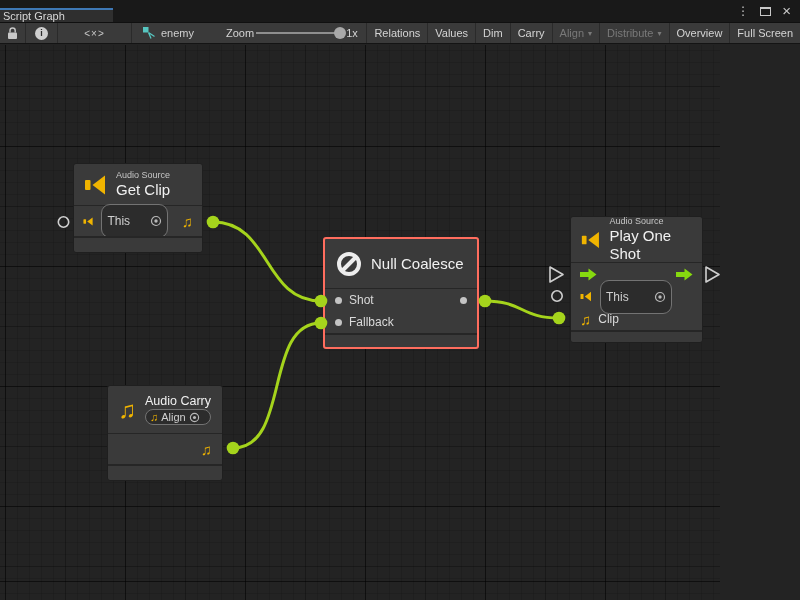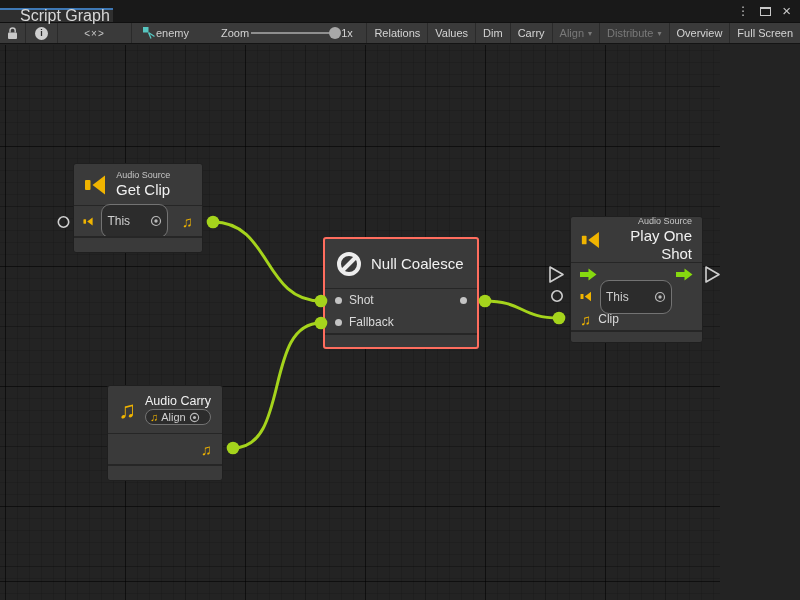--- a/index.html
+++ b/index.html
@@ -3,34 +3,34 @@
 <meta charset="utf-8">
 <style>
   html,body{margin:0;padding:0;width:800px;height:600px;overflow:hidden;
     font-family:"Liberation Sans","DejaVu Sans",sans-serif;background:#232323;
     -webkit-font-smoothing:antialiased;}
   *{box-sizing:border-box;}
 
   
   .titlebar{height:22px;background:#191919;display:flex;align-items:stretch;}
   .tab{width:113px;background:#2f2f2f;border-top:2px solid #3e78b5;display:flex;
-    align-items:center;padding-left:20px;font-size:16px;color:#d8d8d8;margin-top:8px;}
+    align-items:center;padding-left:3px;font-size:11px;color:#d8d8d8;margin-top:8px;}
   .win-icons{margin-left:auto;display:flex;align-items:center;gap:11px;padding-right:9px;color:#c8c8c8;}
   .kebab{font-size:12px;line-height:1;}
   .maxbox{width:11px;height:9px;border:1px solid #c8c8c8;border-top:2px solid #c8c8c8;}
   .closex{font-size:15px;line-height:1;margin-top:-2px;}
 
   
   .toolbar{height:22px;background:#3a3a3a;border-top:1px solid #101010;border-bottom:1px solid #141414;
     display:flex;align-items:stretch;font-size:11px;color:#d4d4d4;white-space:nowrap;}
   .tcell{display:flex;align-items:center;justify-content:center;border-right:1px solid #2a2a2a;}
   .tcell.lock{width:26px;}
   .tcell.info{width:32px;}
   .tcell.code{width:74px;font-size:10px;color:#c8c8c8;letter-spacing:1px;}
-  .tb-mid{display:flex;align-items:center;padding:0 10px;}
+  .tb-mid{display:flex;align-items:center;gap:5px;padding:0 10px;}
   .tb-mid .gname{color:#cfcfcf;}
   .zoomgrp{display:flex;align-items:center;margin-left:22px;gap:2px;}
   .ztrack{position:relative;width:88px;height:2px;background:#8f8f8f;}
   .zhandle{position:absolute;right:-2px;top:-5px;width:12px;height:12px;border-radius:50%;background:#a8a8a8;}
   .tbuttons{margin-left:auto;display:flex;align-items:stretch;}
   .tbtn{display:flex;align-items:center;padding:0 7px;border-left:1px solid #2a2a2a;color:#d4d4d4;}
   .tbtn.disabled{color:#797979;}
   .caret{font-size:8px;margin-left:4px;}
 
   .icircle{width:13px;height:13px;border-radius:50%;background:#cfcfcf;color:#2b2b2b;
@@ -38,21 +38,21 @@
 
   
   .canvas{position:absolute;top:45px;left:0;width:720px;height:555px;background-color:#232323;
     background-image:
       repeating-linear-gradient(to right, rgba(0,0,0,0.42) 0 1px, transparent 1px 120px),
       repeating-linear-gradient(to bottom, rgba(0,0,0,0.42) 0 1px, transparent 1px 120px),
       repeating-linear-gradient(to right, rgba(0,0,0,0.20) 0 1px, transparent 1px 60px),
       repeating-linear-gradient(to bottom, rgba(0,0,0,0.20) 0 1px, transparent 1px 60px),
       repeating-linear-gradient(to right, rgba(0,0,0,0.10) 0 1px, transparent 1px 12px),
       repeating-linear-gradient(to bottom, rgba(0,0,0,0.10) 0 1px, transparent 1px 12px);
-    background-position:5px -19px;text-align:right;}
+    background-position:5px -19px;}
 
   .wirelayer{position:absolute;inset:0;z-index:9;pointer-events:none;}
 
   
   .node{position:absolute;background:#3a3a3a;border:1px solid #1f1f1f;border-radius:3px;
     display:flex;flex-direction:column;z-index:5;color:#e4e4e4;}
   .node.selected{border:2px solid #ff6d5e;}
   .nhdr{display:flex;align-items:center;gap:8px;padding:0 10px;}
   .titles{display:flex;flex-direction:column;line-height:1.2;}
   .sub{font-size:9px;color:#c6c6c6;}

